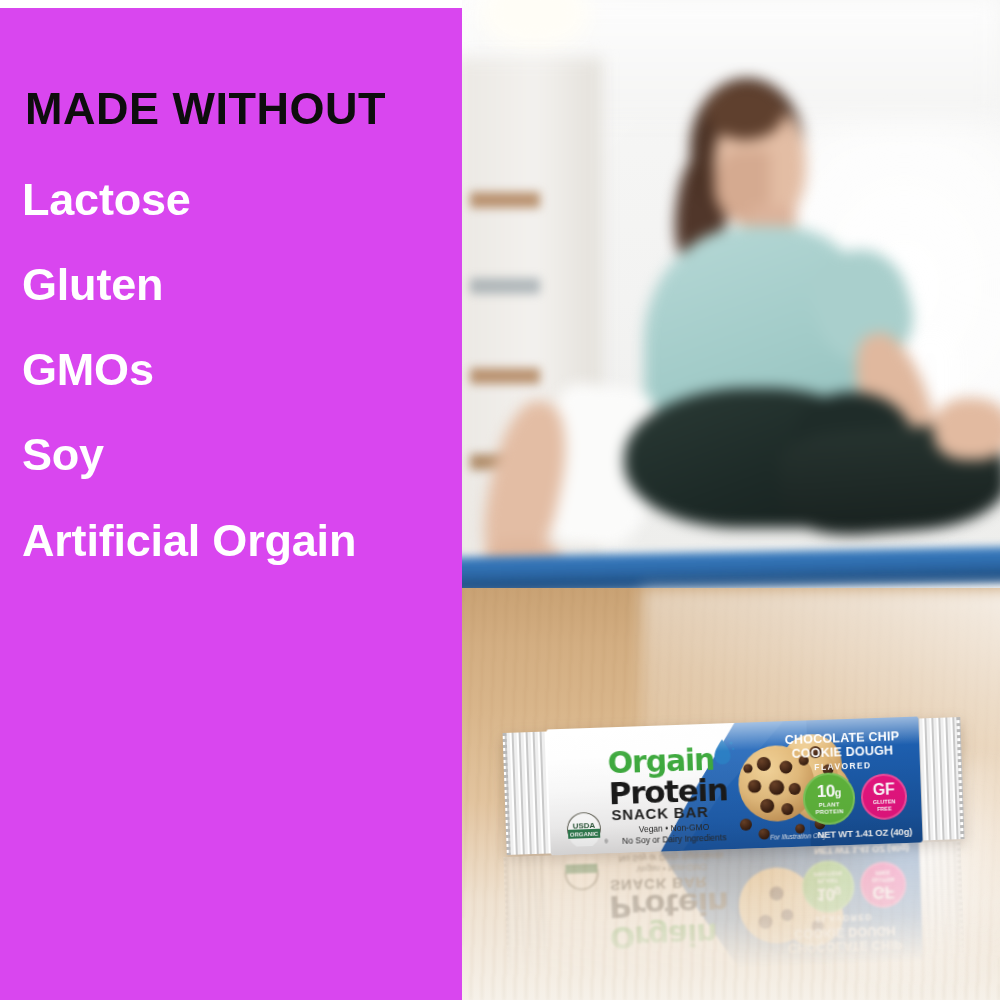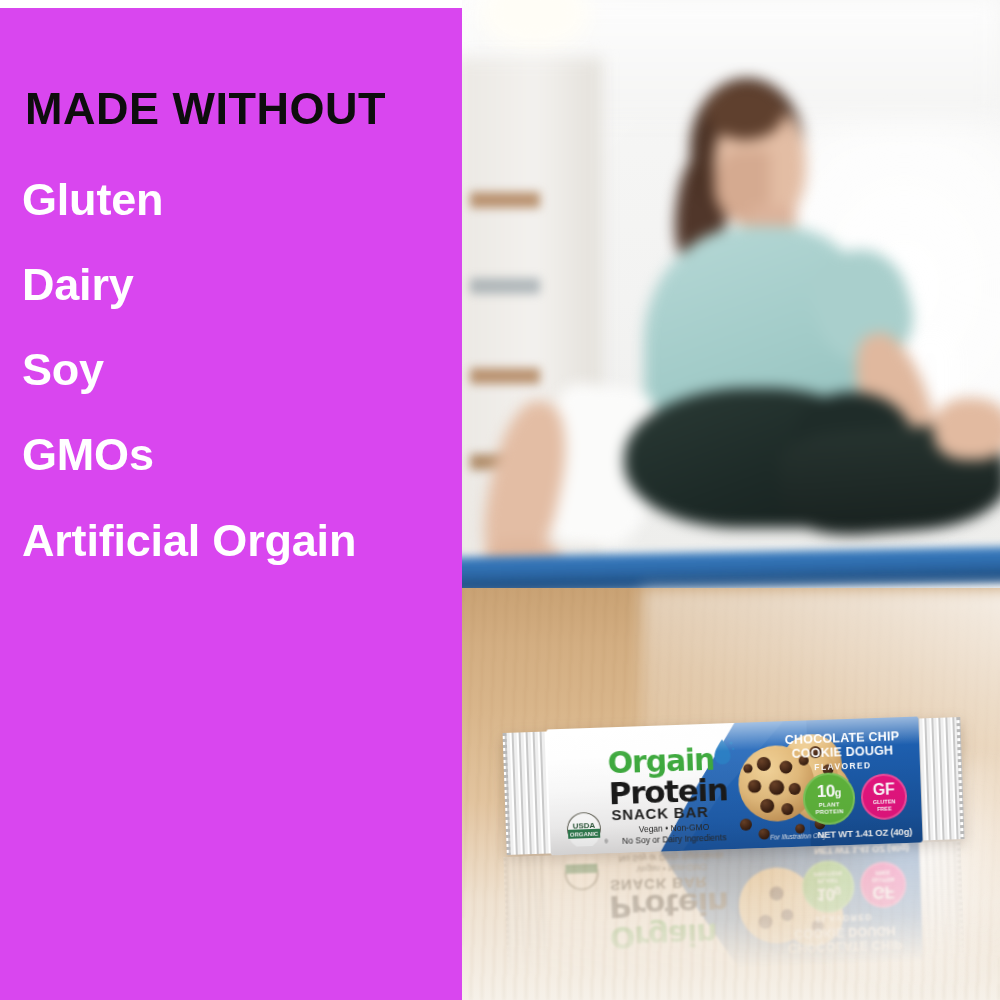--- a/index.html
+++ b/index.html
@@ -315,24 +315,24 @@
 </style>
 </head>
 <body>
 
 <div class="page">
 
   <div class="green-panel">
     <div class="heading">MADE WITHOUT</div>
 
     <div class="list">
+      <div class="list-item">Lactose</div>
       <div class="list-item">Gluten</div>
-      <div class="list-item">Dairy</div>
+      <div class="list-item">GMOs</div>
       <div class="list-item">Soy</div>
-      <div class="list-item">GMOs</div>
       <div class="list-item">Artificial Orgain</div>
     </div>
   </div>
 
   <div class="photo">
     <div class="wall"></div>
     <div class="ceiling"></div>
     <div class="ceiling-light"></div>
     <div class="door-frame"></div>
     <div class="shelf-unit">

